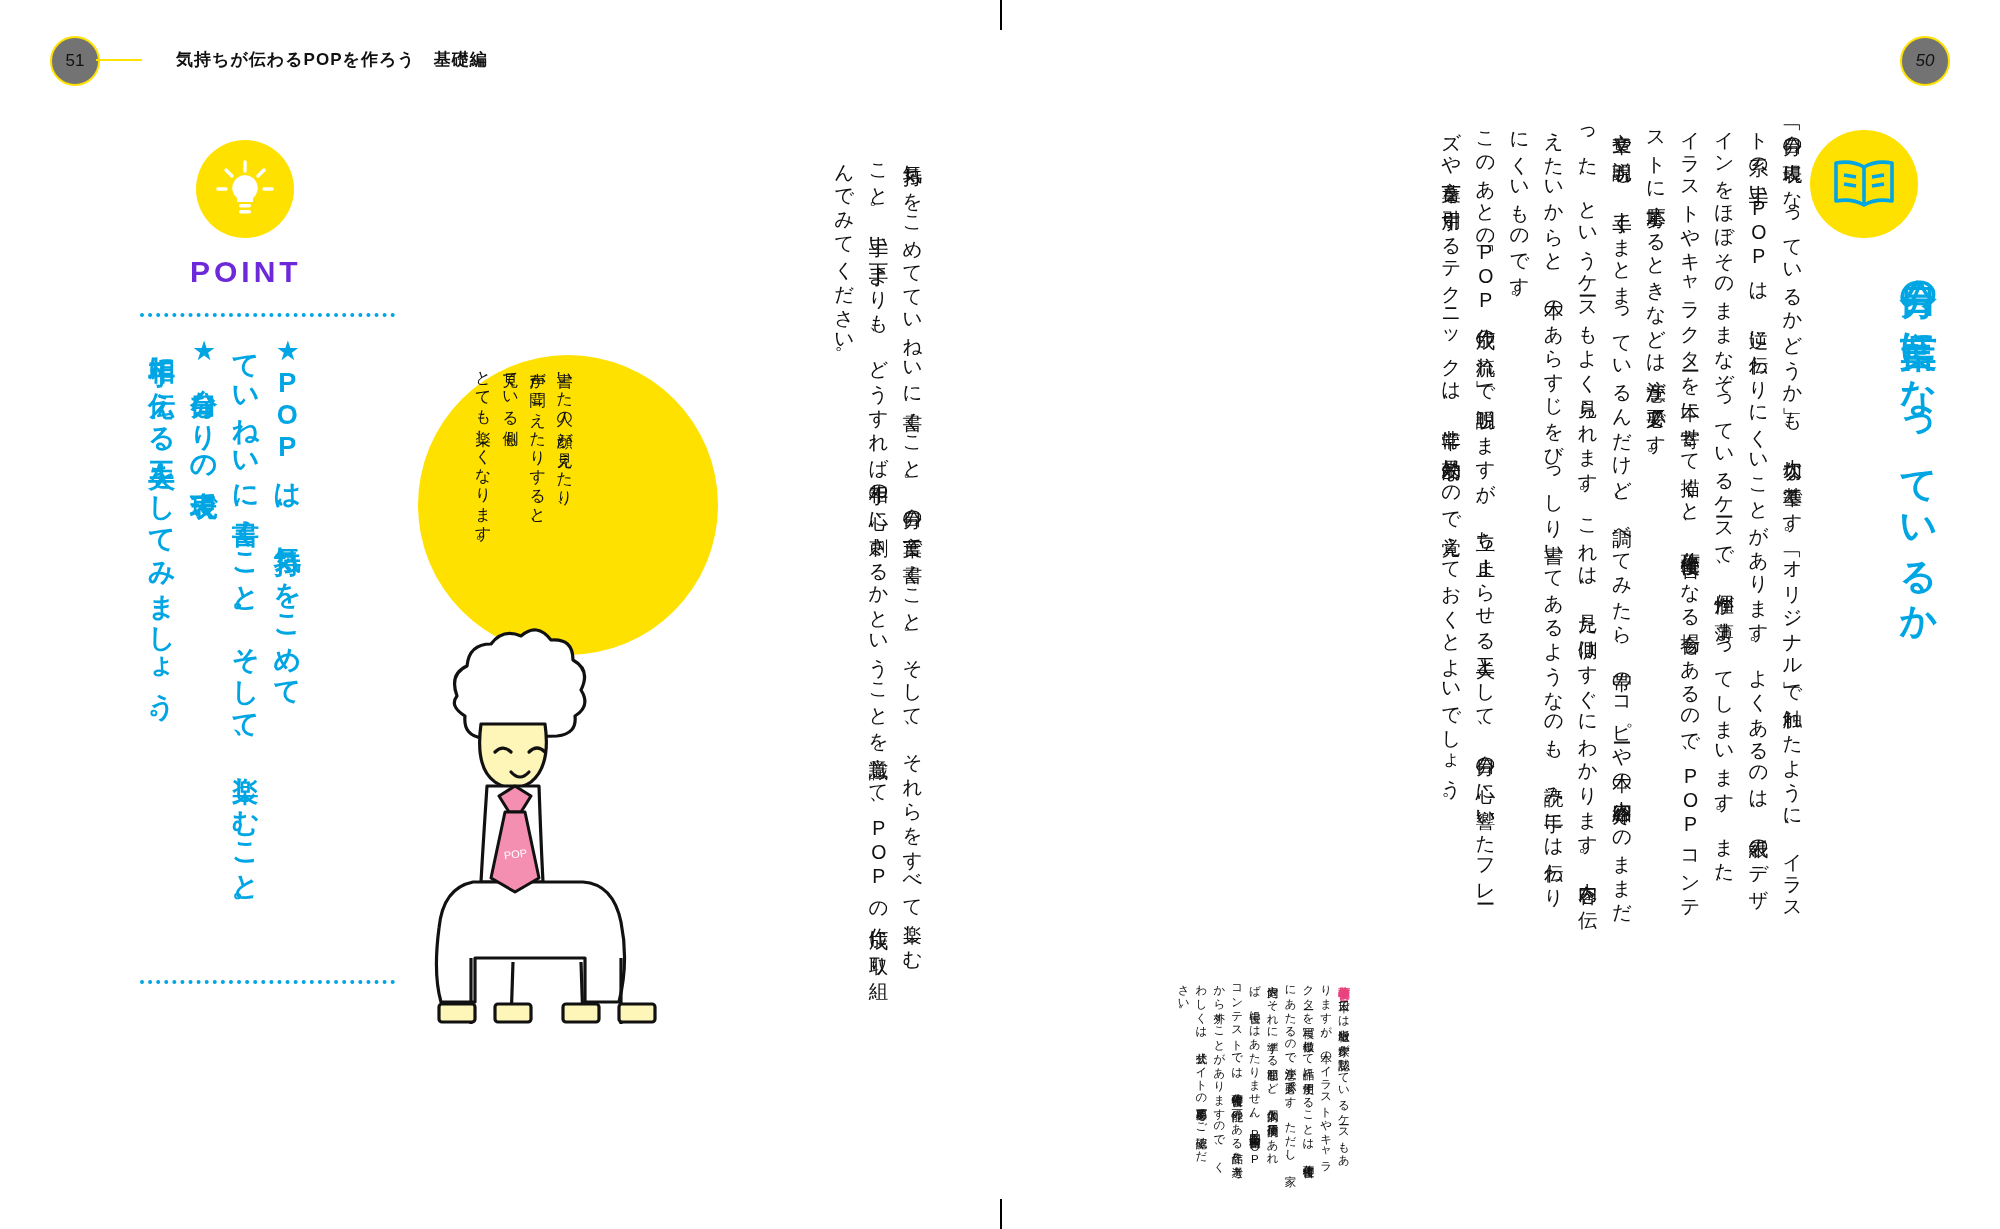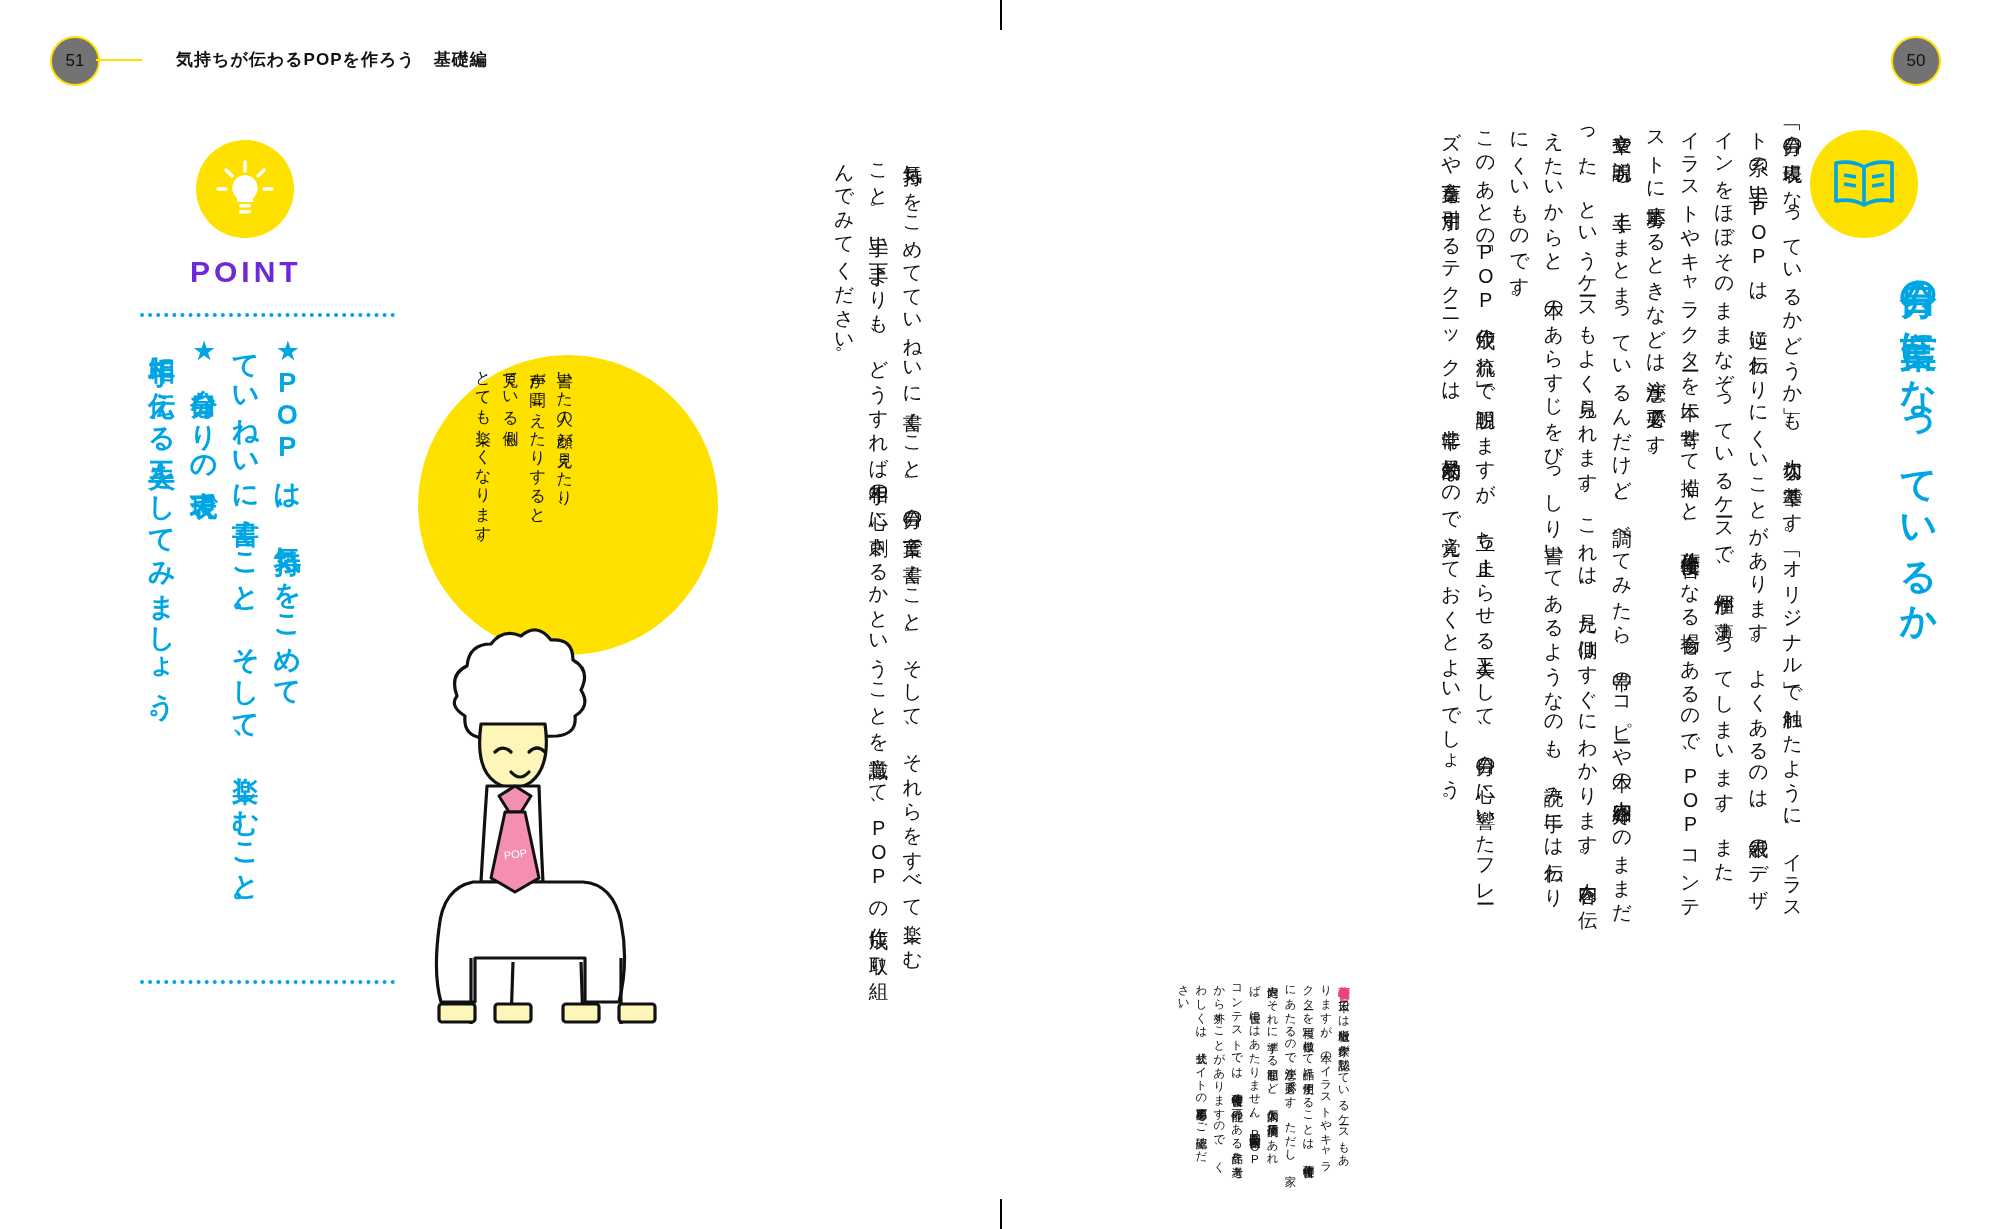--- a/index.html
+++ b/index.html
@@ -22,21 +22,21 @@
   
   .pagenum{
     position:absolute;
     width:46px;height:46px;border-radius:50%;
     border:2px solid #ffe100;
     display:flex;align-items:center;justify-content:center;
     font-size:17px;color:#111;font-weight:400;
     background:#737373;
   }
   .pagenum.left{left:50px;top:36px;}
-  .pagenum.right{right:59px;top:36px;}
+  .pagenum.right{right:50px;top:36px;font-style:italic;}
   .rule{
     position:absolute;top:59px;height:2px;background:#ffe100;
   }
   .rule.left{left:96px;width:46px;}
   .runhead{
     position:absolute;left:152px;top:48px;
     font-size:17px;font-weight:bold;color:#111;letter-spacing:1px;
     white-space:nowrap;
     margin-left:24px;
   }

